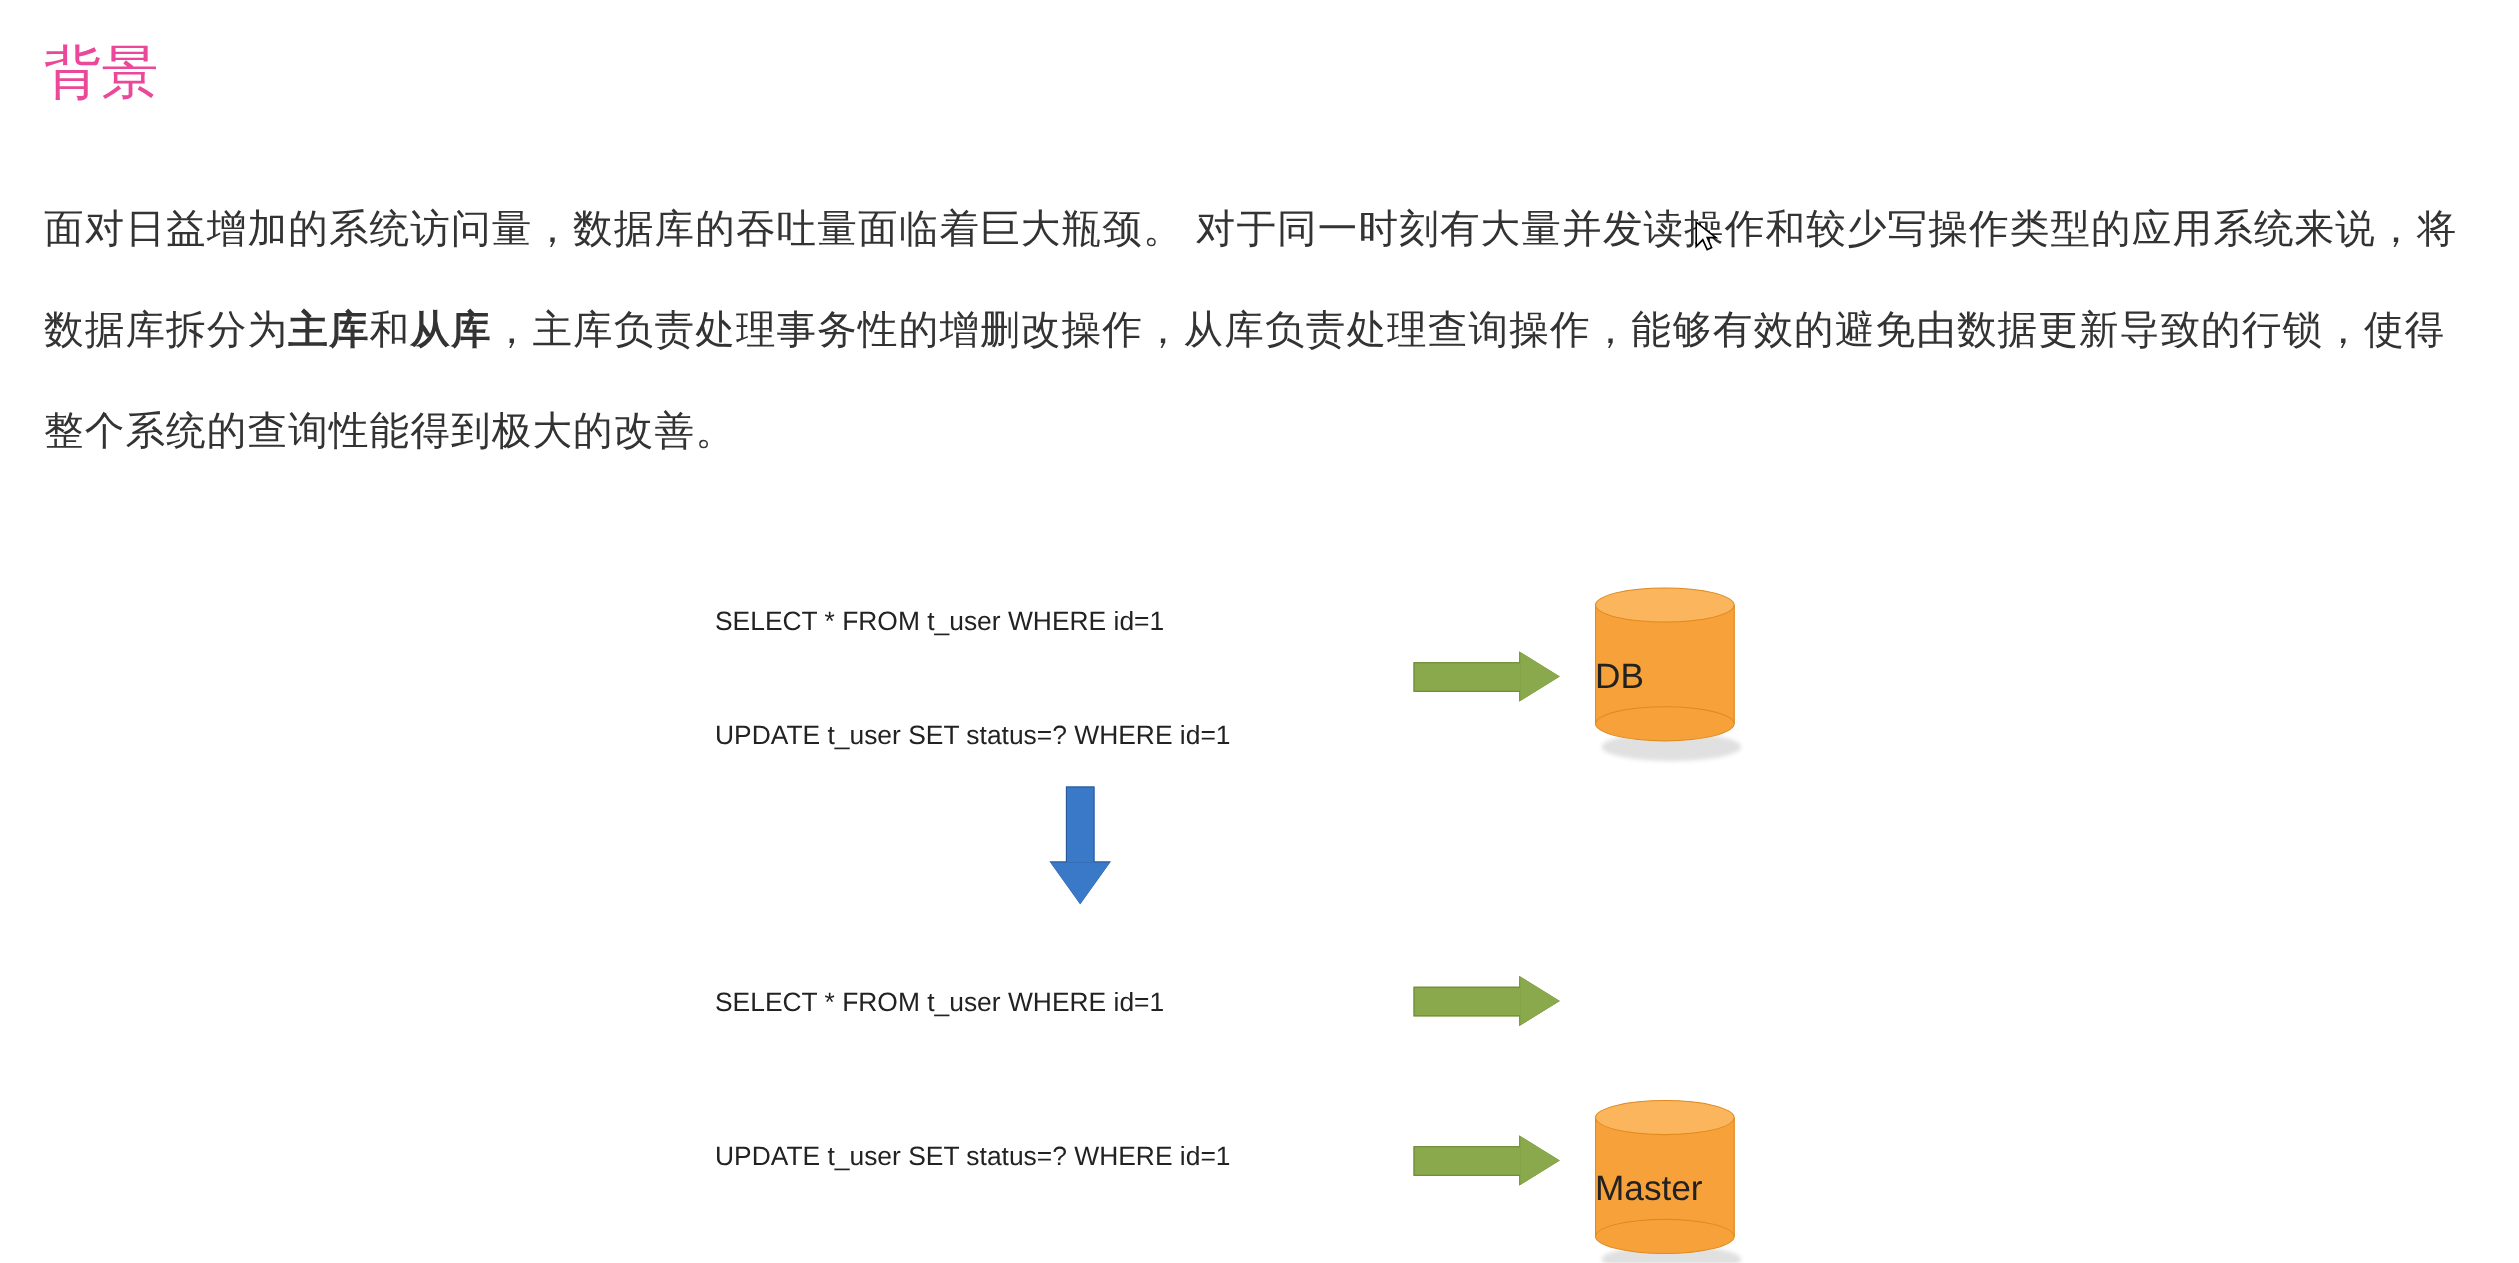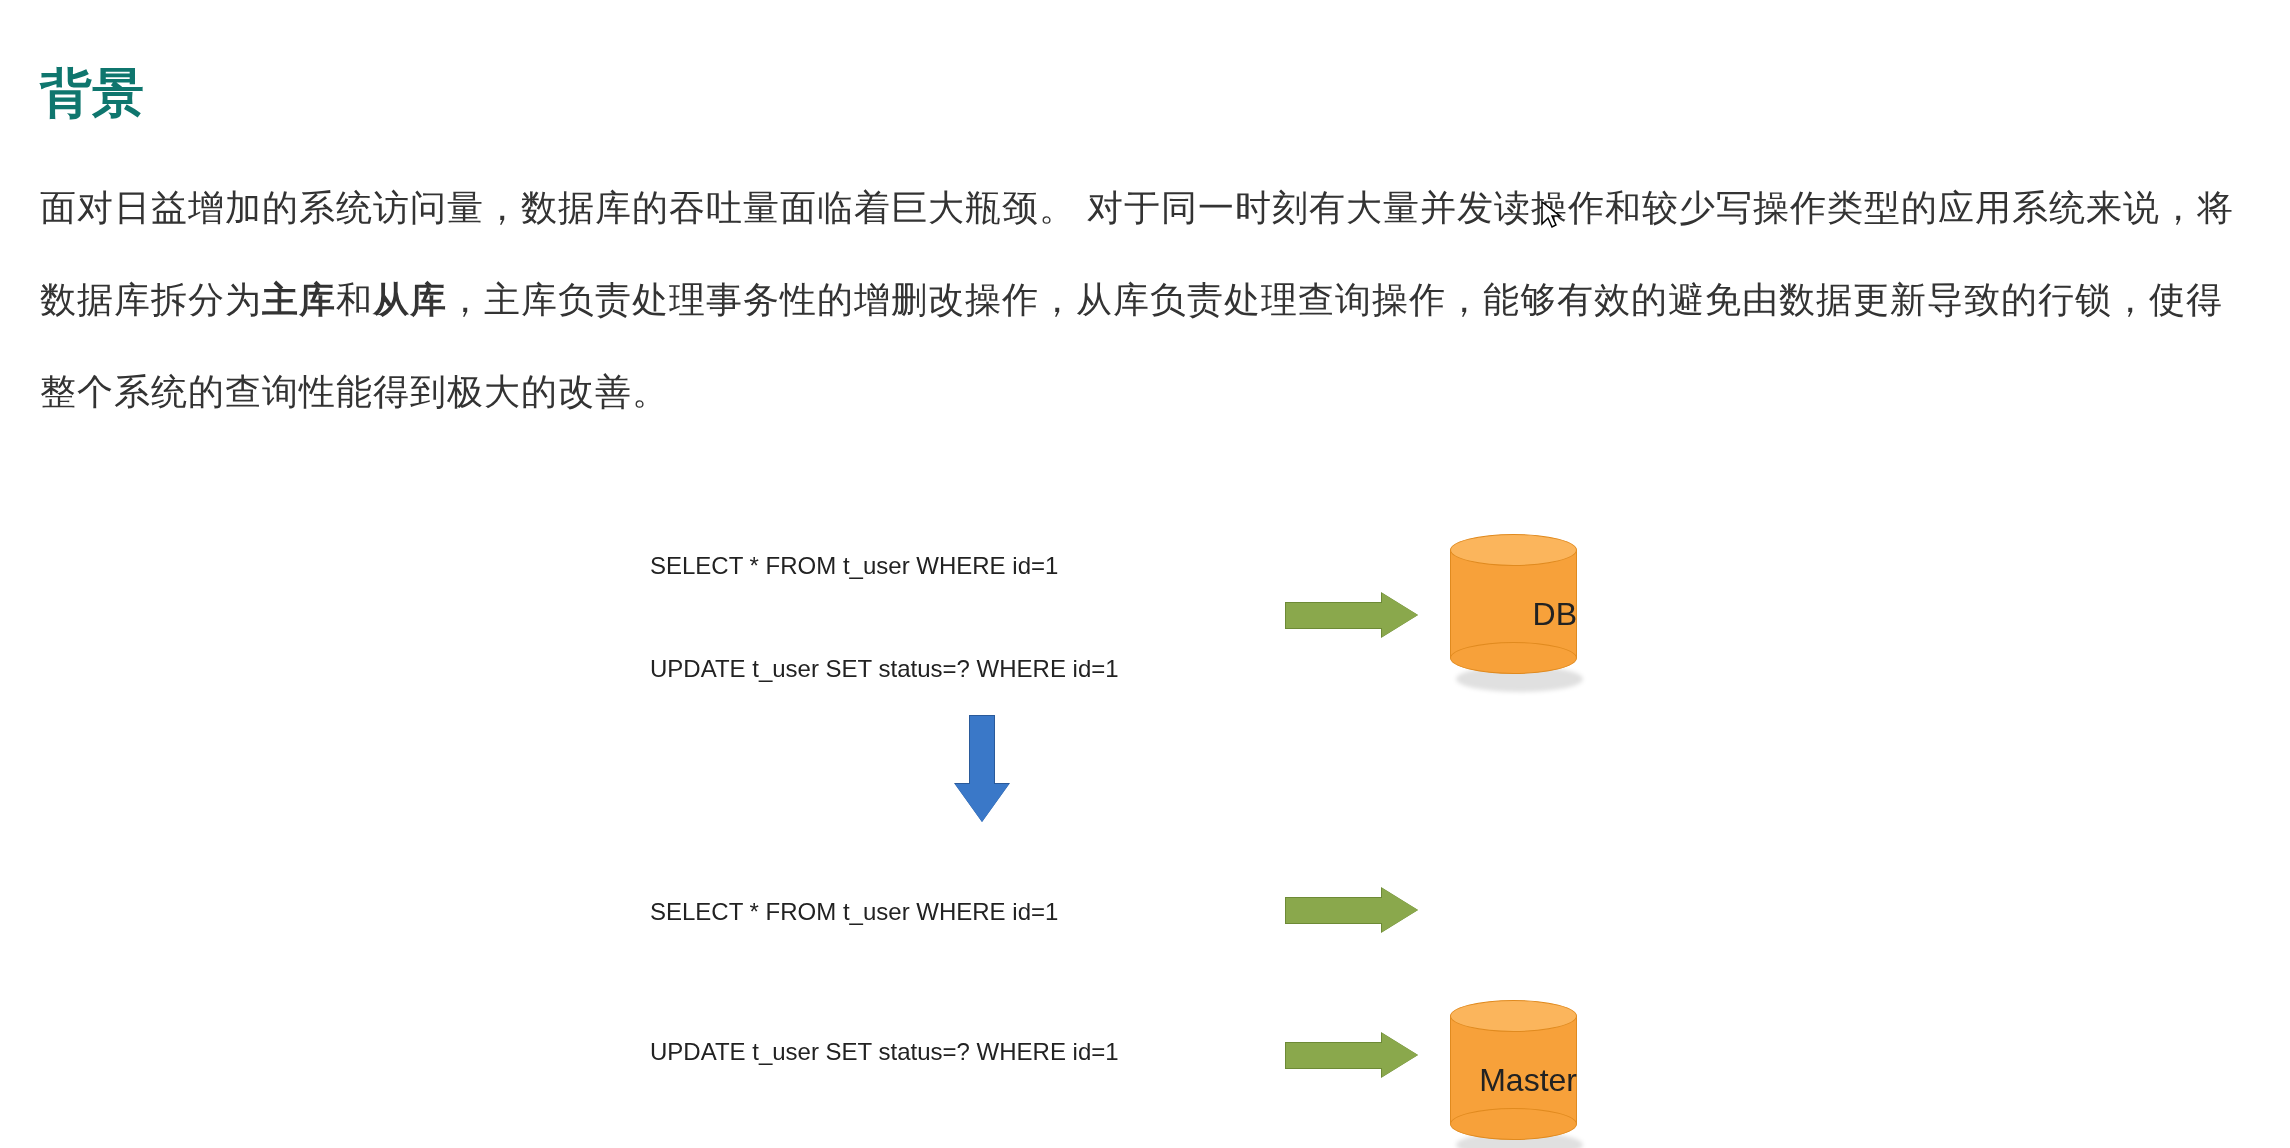--- a/index.html
+++ b/index.html
@@ -9,23 +9,22 @@
       width: 2290px;
       height: 1148px;
       position: relative;
       overflow: hidden;
     }
     .heading {
       position: absolute;
       top: 32px;
       left: 40px;
       font-size: 52px;
-      font-weight: 700;
-      color: #0f766e;
-      margin-top: 27px;
+      font-weight: 400;
+      color: #ec4899;
     }
     .para {
       position: absolute;
       top: 162px;
       left: 40px;
       right: 40px;
       font-size: 36px;
       line-height: 2.55;
       color: #333;
       letter-spacing: 1px;
@@ -82,21 +81,21 @@
       width: 127px; height: 26px;
       border-radius: 50%;
       background: rgba(0,0,0,0.12);
       filter: blur(2px);
       z-index: -1;
     }
     .db-cyl .label {
       position: absolute;
       top: 62px; left: 0;
       width: 127px;
-      text-align: right;
+      text-align: left;
       font-size: 32px;
       color: #222;
     }
     .db-1 { top: 34px; left: 1450px; }
     .db-2 { top: 310px; left: 1450px; }
     .db-3 { top: 500px; left: 1450px; }
     .h-arrow {
       position: absolute;
       width: 135px;
       height: 45px;

